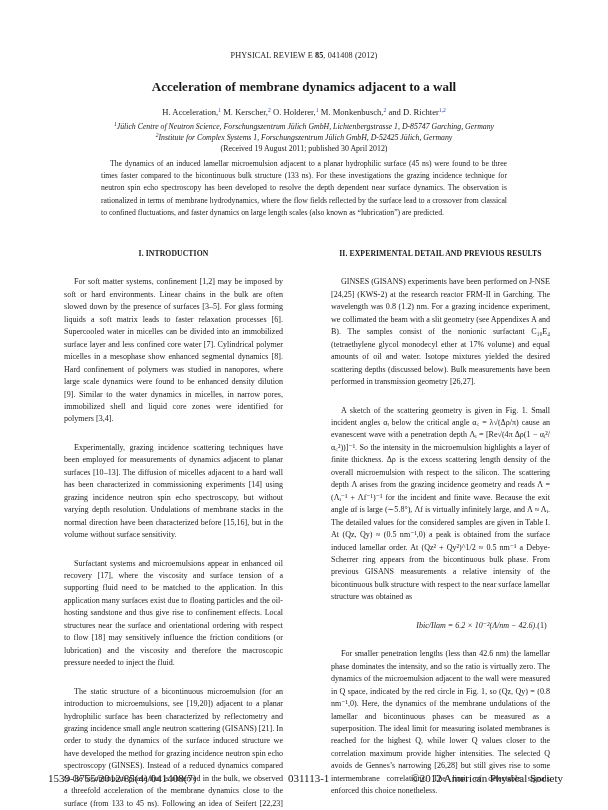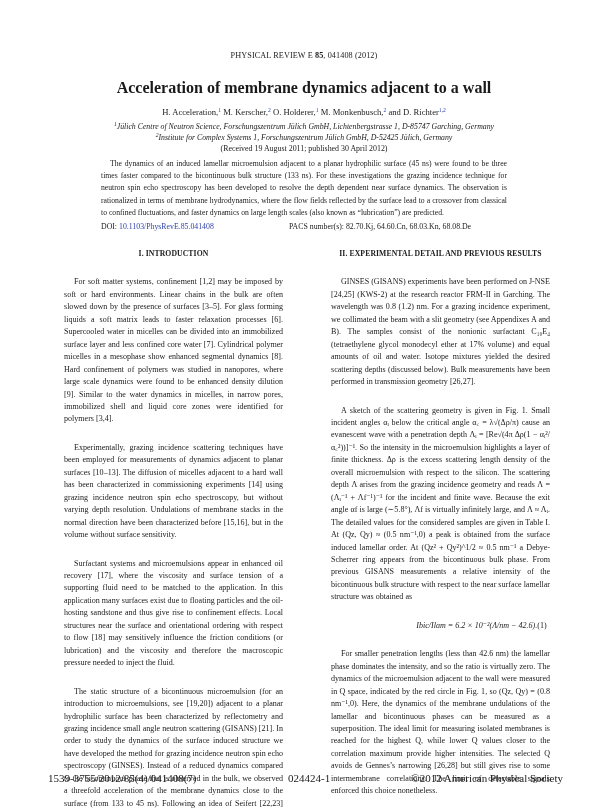--- a/index.html
+++ b/index.html
@@ -8,21 +8,21 @@
     font-family: "Liberation Serif", "DejaVu Serif", serif; color: #1a1a1a;
   }
   .page { position: absolute; left: 0; top: 0; width: 608px; height: 810px; border-radius: 10px; }
   .running-head {
     position: absolute; top: 51px; left: 0; width: 608px; text-align: center;
     font-size: 8.2px; letter-spacing: 0.1px;
   }
   .running-head b { font-weight: bold; }
   .title {
     position: absolute; top: 79px; left: 0; width: 608px; text-align: center;
-    font-size: 16px; font-weight: bold;
+    font-size: 13px; font-weight: bold;
   }
   .authors {
     position: absolute; top: 107px; left: 0; width: 608px; text-align: center;
     font-size: 8.6px;
   }
   sup { font-size: 5.6px; vertical-align: 3.5px; line-height: 0; }
   .blue { color: #2b3fa8; }
   .affil {
     position: absolute; left: 0; width: 608px; text-align: center;
     font-size: 7.8px; font-style: italic;
@@ -82,25 +82,20 @@
     <span><span>and D. Richter</span><sup class="blue">1,2</sup></span>
   </div>
 
   <div class="affil affil1"><sup>1</sup><span>Jülich Centre of Neutron Science, Forschungszentrum Jülich GmbH, Lichtenbergstrasse 1, D-85747 Garching, Germany</span></div>
   <div class="affil affil2"><sup>2</sup><span>Institute for Complex Systems 1, Forschungszentrum Jülich GmbH, D-52425 Jülich, Germany</span></div>
 
   <div class="received">(Received 19 August 2011; published 30 April 2012)</div>
 
   <div class="abstract">The dynamics of an induced lamellar microemulsion adjacent to a planar hydrophilic surface (45 ns) were found to be three times faster compared to the bicontinuous bulk structure (133 ns). For these investigations the grazing incidence technique for neutron spin echo spectroscopy has been developed to resolve the depth dependent near surface dynamics. The observation is rationalized in terms of membrane hydrodynamics, where the flow fields reflected by the surface lead to a crossover from classical to confined fluctuations, and faster dynamics on large length scales (also known as “lubrication”) are predicted.</div>
 
-  <div class="doi-line">
-    <span>DOI:</span>
-    <span class="blue">10.1103/PhysRevE.85.041408</span>
-    <span class="pacs">PACS number(s): 82.70.Kj, 64.60.Cn, 68.03.Kn, 68.08.De</span>
-  </div>
 
   <div class="col col-left">
     <div class="sec-head">I. INTRODUCTION</div>
     <p class="para">For soft matter systems, confinement [1,2] may be imposed by soft or hard environments. Linear chains in the bulk are often slowed down by the presence of surfaces [3–5]. For glass forming liquids a soft matrix leads to faster relaxation processes [6]. Supercooled water in micelles can be divided into an immobilized surface layer and less confined core water [7]. Cylindrical polymer micelles in a mesophase show enhanced segmental dynamics [8]. Hard confinement of polymers was studied in nanopores, where large scale dynamics were found to be enhanced density dilution [9]. Similar to the water dynamics in micelles, in narrow pores, immobilized shell and liquid core zones were identified for polymers [3,4].</p>
     <p class="para">Experimentally, grazing incidence scattering techniques have been employed for measurements of dynamics adjacent to planar surfaces [10–13]. The diffusion of micelles adjacent to a hard wall has been characterized in commissioning experiments [14] using grazing incidence neutron spin echo spectroscopy, but without varying depth resolution. Undulations of membrane stacks in the normal direction have been characterized before [15,16], but in the volume without surface sensitivity.</p>
     <p class="para">Surfactant systems and microemulsions appear in enhanced oil recovery [17], where the viscosity and surface tension of a supporting fluid need to be matched to the application. In this application many surfaces exist due to floating particles and the oil-hosting sandstone and thus give rise to confinement effects. Local structures near the surface and orientational ordering with respect to flow [18] may sensitively influence the friction conditions (or lubrication) and the viscosity and therefore the macroscopic pressure needed to inject the fluid.</p>
     <p class="para">The static structure of a bicontinuous microemulsion (for an introduction to microemulsions, see [19,20]) adjacent to a planar hydrophilic surface has been characterized by reflectometry and grazing incidence small angle neutron scattering (GISANS) [21]. In order to study the dynamics of the surface induced structure we have developed the method for grazing incidence neutron spin echo spectroscopy (GINSES). Instead of a reduced dynamics compared to the bicontinuous phase that is observed in the bulk, we observed a threefold acceleration of the membrane dynamics close to the surface (from 133 to 45 ns). Following an idea of Seifert [22,23] the acceleration could be semiquantitatively explained in terms of hydrodynamics effects that are imposed by the hard surface.</p>
   </div>
 
   <div class="col col-right">
@@ -109,17 +104,17 @@
     <p class="para">A sketch of the scattering geometry is given in Fig. 1. Small incident angles αᵢ below the critical angle α꜀ = λ√(Δρ/π) cause an evanescent wave with a penetration depth Λᵢ = [Re√(4π Δρ(1 − αᵢ²/α꜀²))]⁻¹. So the intensity in the microemulsion highlights a layer of finite thickness. Δρ is the excess scattering length density of the overall microemulsion with respect to the silicon. The scattering depth Λ arises from the grazing incidence geometry and reads Λ = (Λᵢ⁻¹ + Λf⁻¹)⁻¹ for the incident and finite wave. Because the exit angle αf is large (∼5.8°), Λf is virtually infinitely large, and Λ ≈ Λᵢ. The detailed values for the considered samples are given in Table I. At (Qz, Qy) ≈ (0.5 nm⁻¹,0) a peak is obtained from the surface induced lamellar order. At (Qz² + Qy²)^1/2 ≈ 0.5 nm⁻¹ a Debye-Scherrer ring appears from the bicontinuous bulk phase. From previous GISANS measurements a relative intensity of the bicontinuous bulk structure with respect to the near surface lamellar structure was obtained as</p>
     <div class="eq">
       <i>Ibic/Ilam = 6.2 × 10⁻²(Λ/nm − 42.6).</i>
       <span>(1)</span>
     </div>
     <p class="para">For smaller penetration lengths (less than 42.6 nm) the lamellar phase dominates the intensity, and so the ratio is virtually zero. The dynamics of the microemulsion adjacent to the wall were measured in Q space, indicated by the red circle in Fig. 1, so (Qz, Qy) = (0.8 nm⁻¹,0). Here, the dynamics of the membrane undulations of the lamellar and bicontinuous phases can be measured as a superposition. The ideal limit for measuring isolated membranes is reached for the highest Q, while lower Q values closer to the correlation maximum provide higher intensities. The selected Q avoids de Gennes’s narrowing [26,28] but still gives rise to some intermembrane correlations. The limit of detectable signals enforced this choice nonetheless.</p>
   </div>
 
   <div class="footer">
     <span>1539-3755/2012/85(4)/041408(7)</span>
-    <span class="mid">024424-1</span>
+    <span class="mid">031113-1</span>
     <span class="right">©2012 American Physical Society</span>
   </div>
 
 </div>
 
 </body></html>

